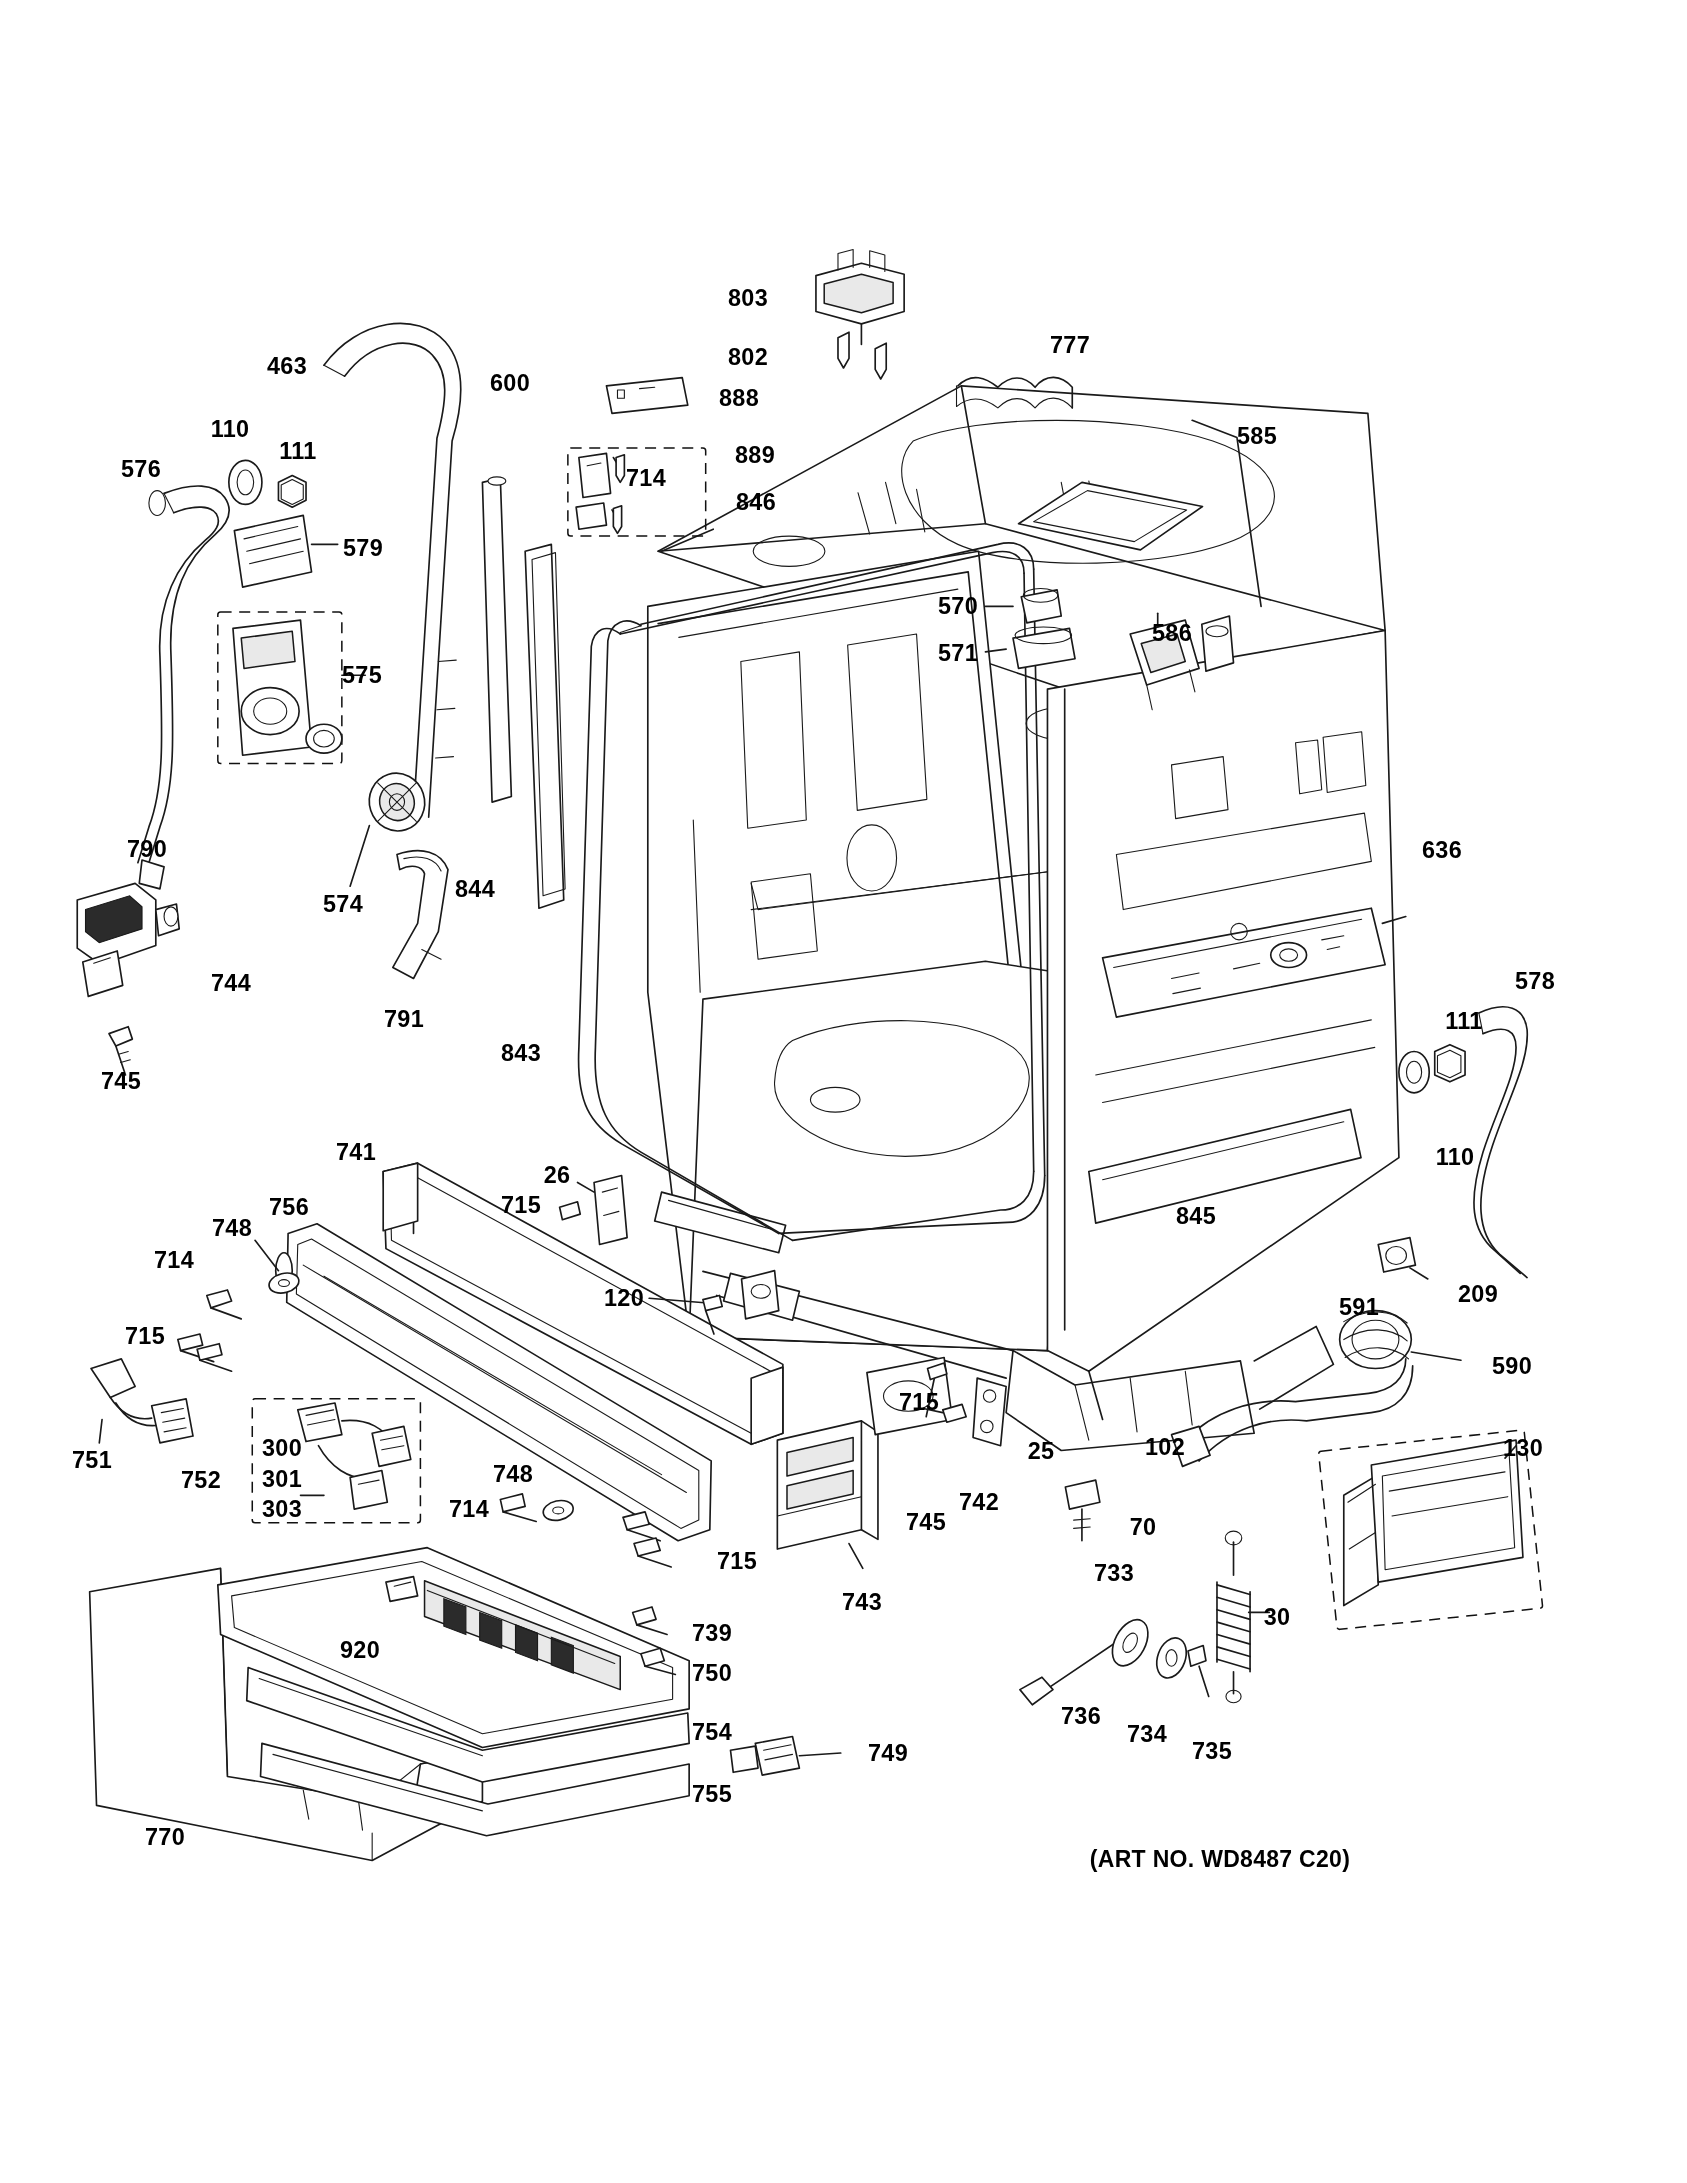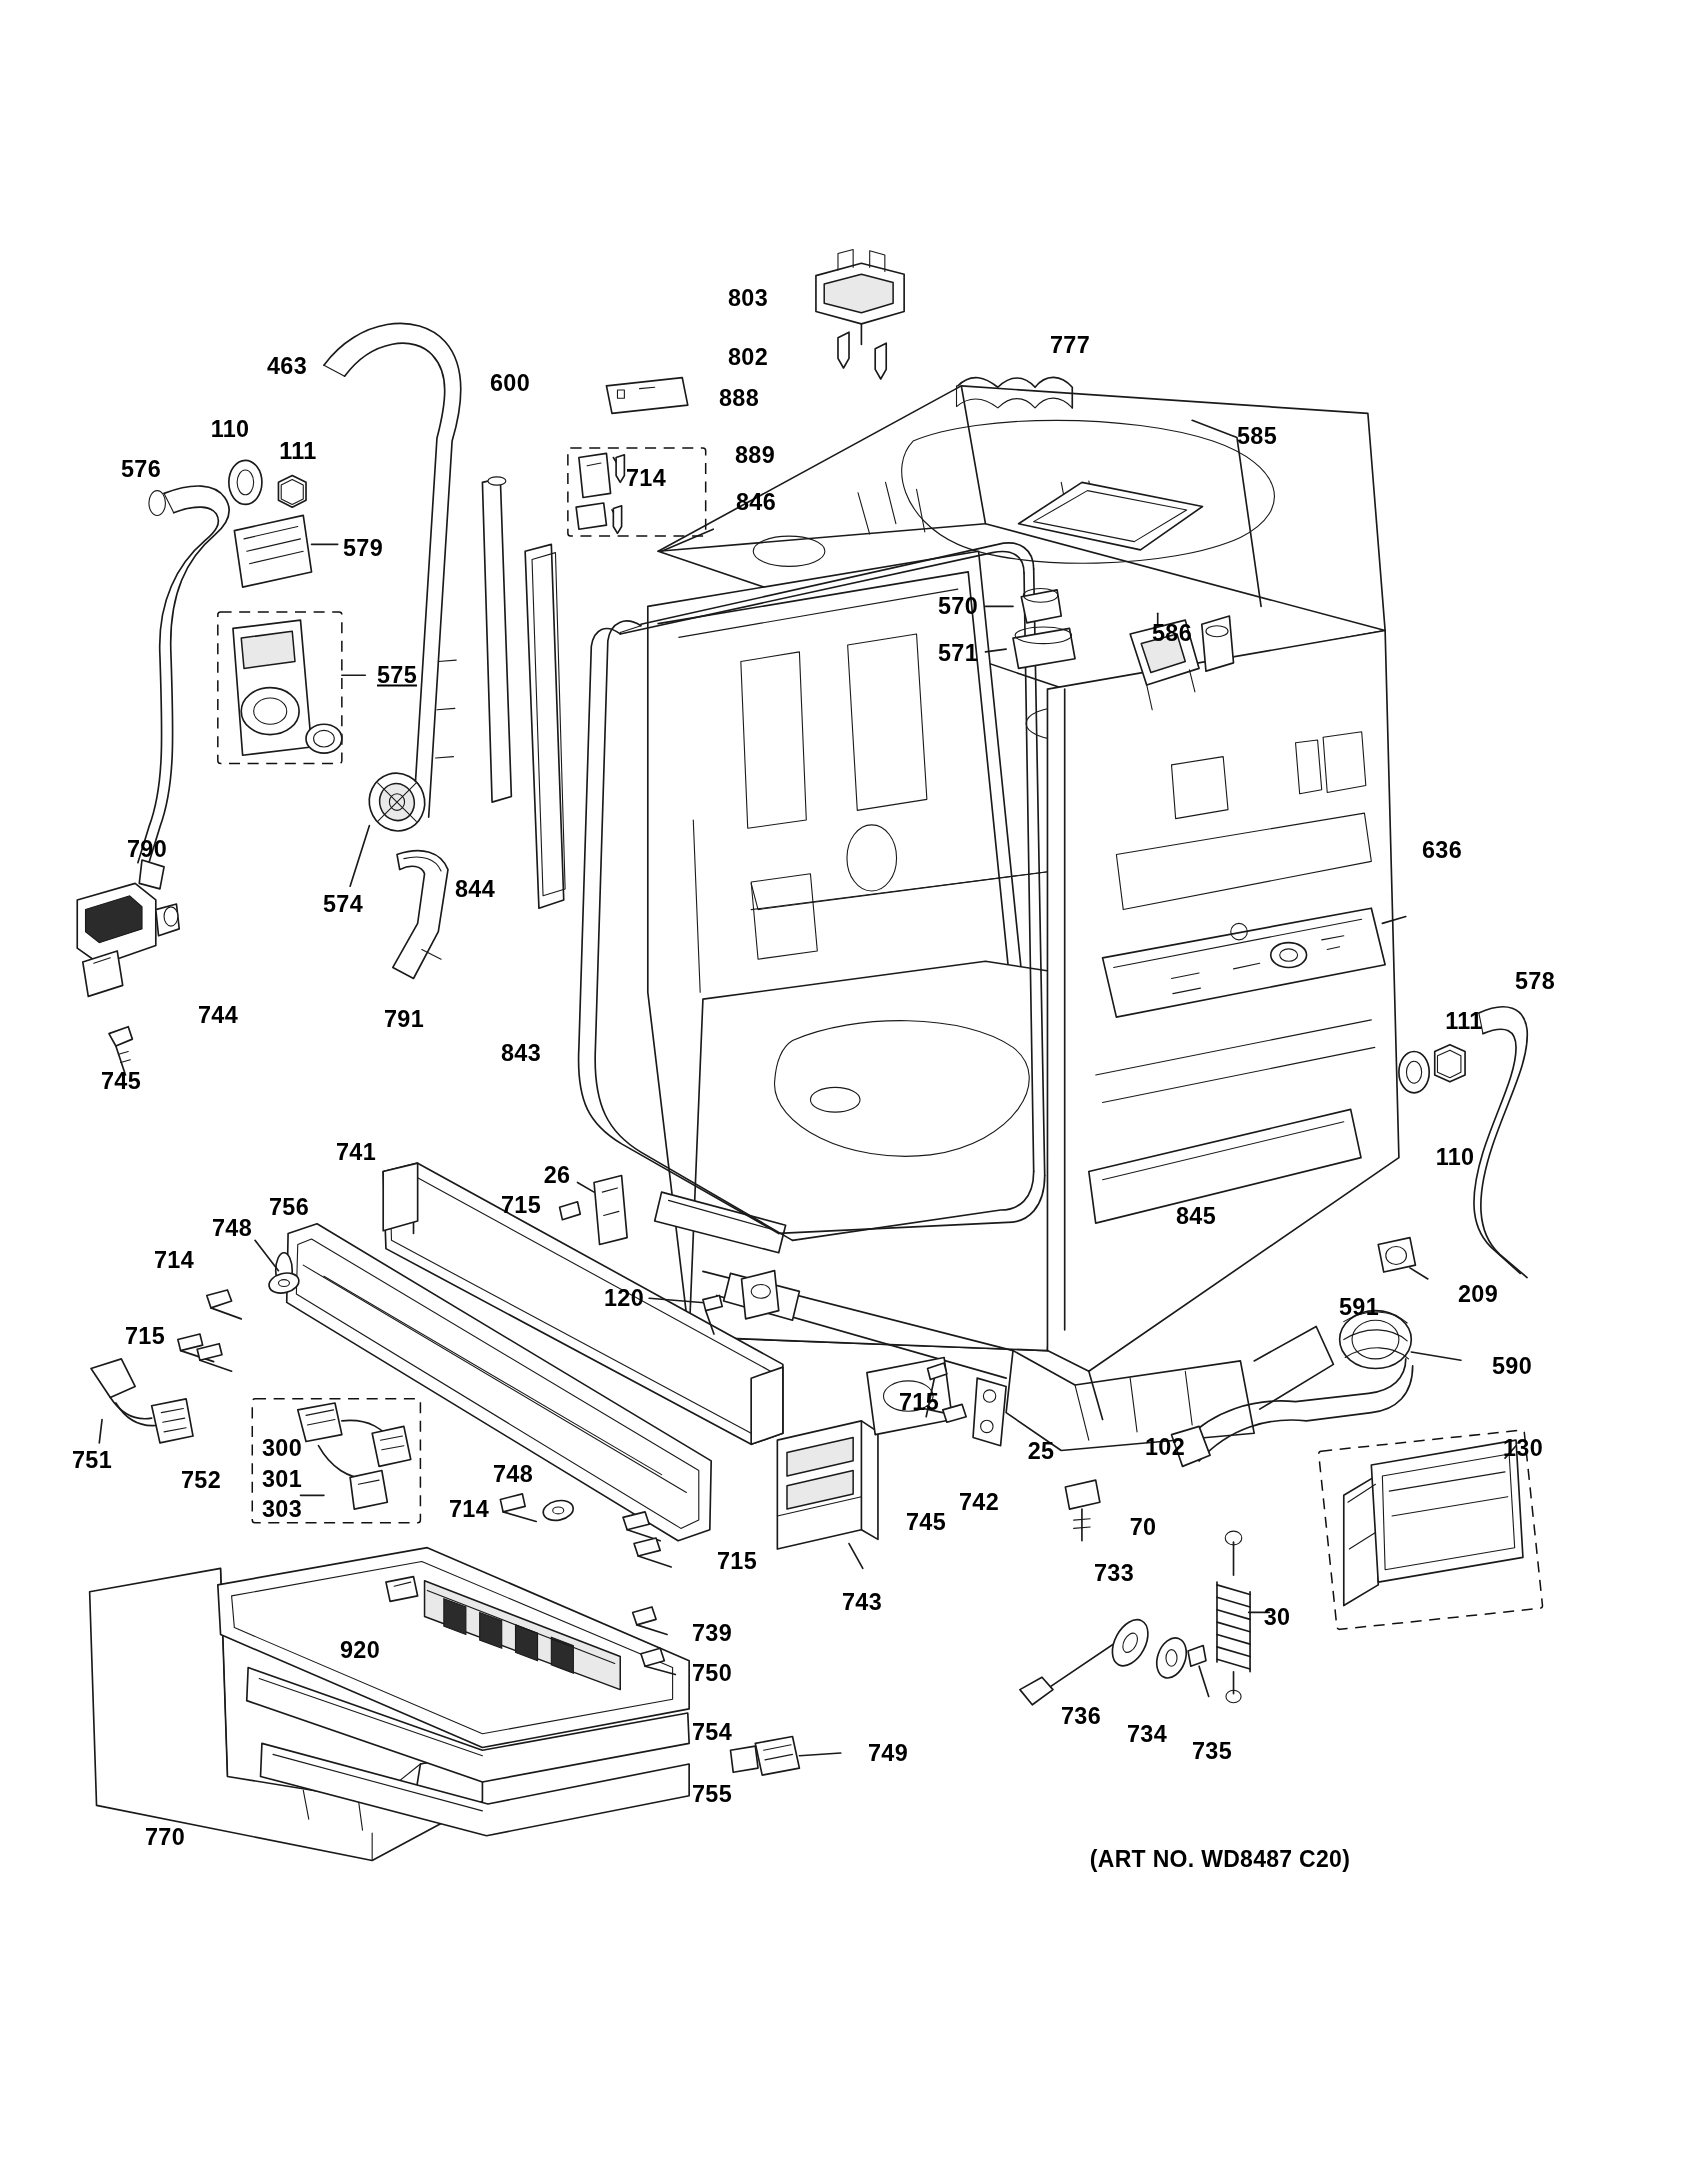--- a/index.html
+++ b/index.html
@@ -497,27 +497,27 @@
       <div class="callout" style="left: 230px; top: 429px;">110</div>
       <div class="callout" style="left: 298px; top: 451px;">111</div>
       <div class="callout" style="left: 755px; top: 455px;">889</div>
       <div class="callout" style="left: 756px; top: 502px;">846</div>
       <div class="callout" style="left: 141px; top: 469px;">576</div>
       <div class="callout" style="left: 646px; top: 478px;">714</div>
       <div class="callout" style="left: 363px; top: 548px;">579</div>
       <div class="callout" style="left: 958px; top: 606px;">570</div>
       <div class="callout" style="left: 1172px; top: 633px;">586</div>
       <div class="callout" style="left: 958px; top: 653px;">571</div>
-      <div class="callout" style="left: 397px; top: 675px; text-decoration: underline;">575</div>
+      <div class="callout" style="left: 362px; top: 675px;">575</div>
       <div class="callout" style="left: 147px; top: 849px;">790</div>
       <div class="callout" style="left: 343px; top: 904px;">574</div>
       <div class="callout" style="left: 475px; top: 889px;">844</div>
       <div class="callout" style="left: 1442px; top: 850px;">636</div>
       <div class="callout" style="left: 1535px; top: 981px;">578</div>
-      <div class="callout" style="left: 218px; top: 983px; margin-top: 32px;">744</div>
+      <div class="callout" style="left: 231px; top: 983px;">744</div>
       <div class="callout" style="left: 1464px; top: 1021px;">111</div>
       <div class="callout" style="left: 404px; top: 1019px;">791</div>
       <div class="callout" style="left: 521px; top: 1053px;">843</div>
       <div class="callout" style="left: 121px; top: 1081px;">745</div>
       <div class="callout" style="left: 1455px; top: 1157px;">110</div>
       <div class="callout" style="left: 356px; top: 1152px;">741</div>
       <div class="callout" style="left: 557px; top: 1175px;">26</div>
       <div class="callout" style="left: 1196px; top: 1216px;">845</div>
       <div class="callout" style="left: 289px; top: 1207px;">756</div>
       <div class="callout" style="left: 521px; top: 1205px;">715</div>

